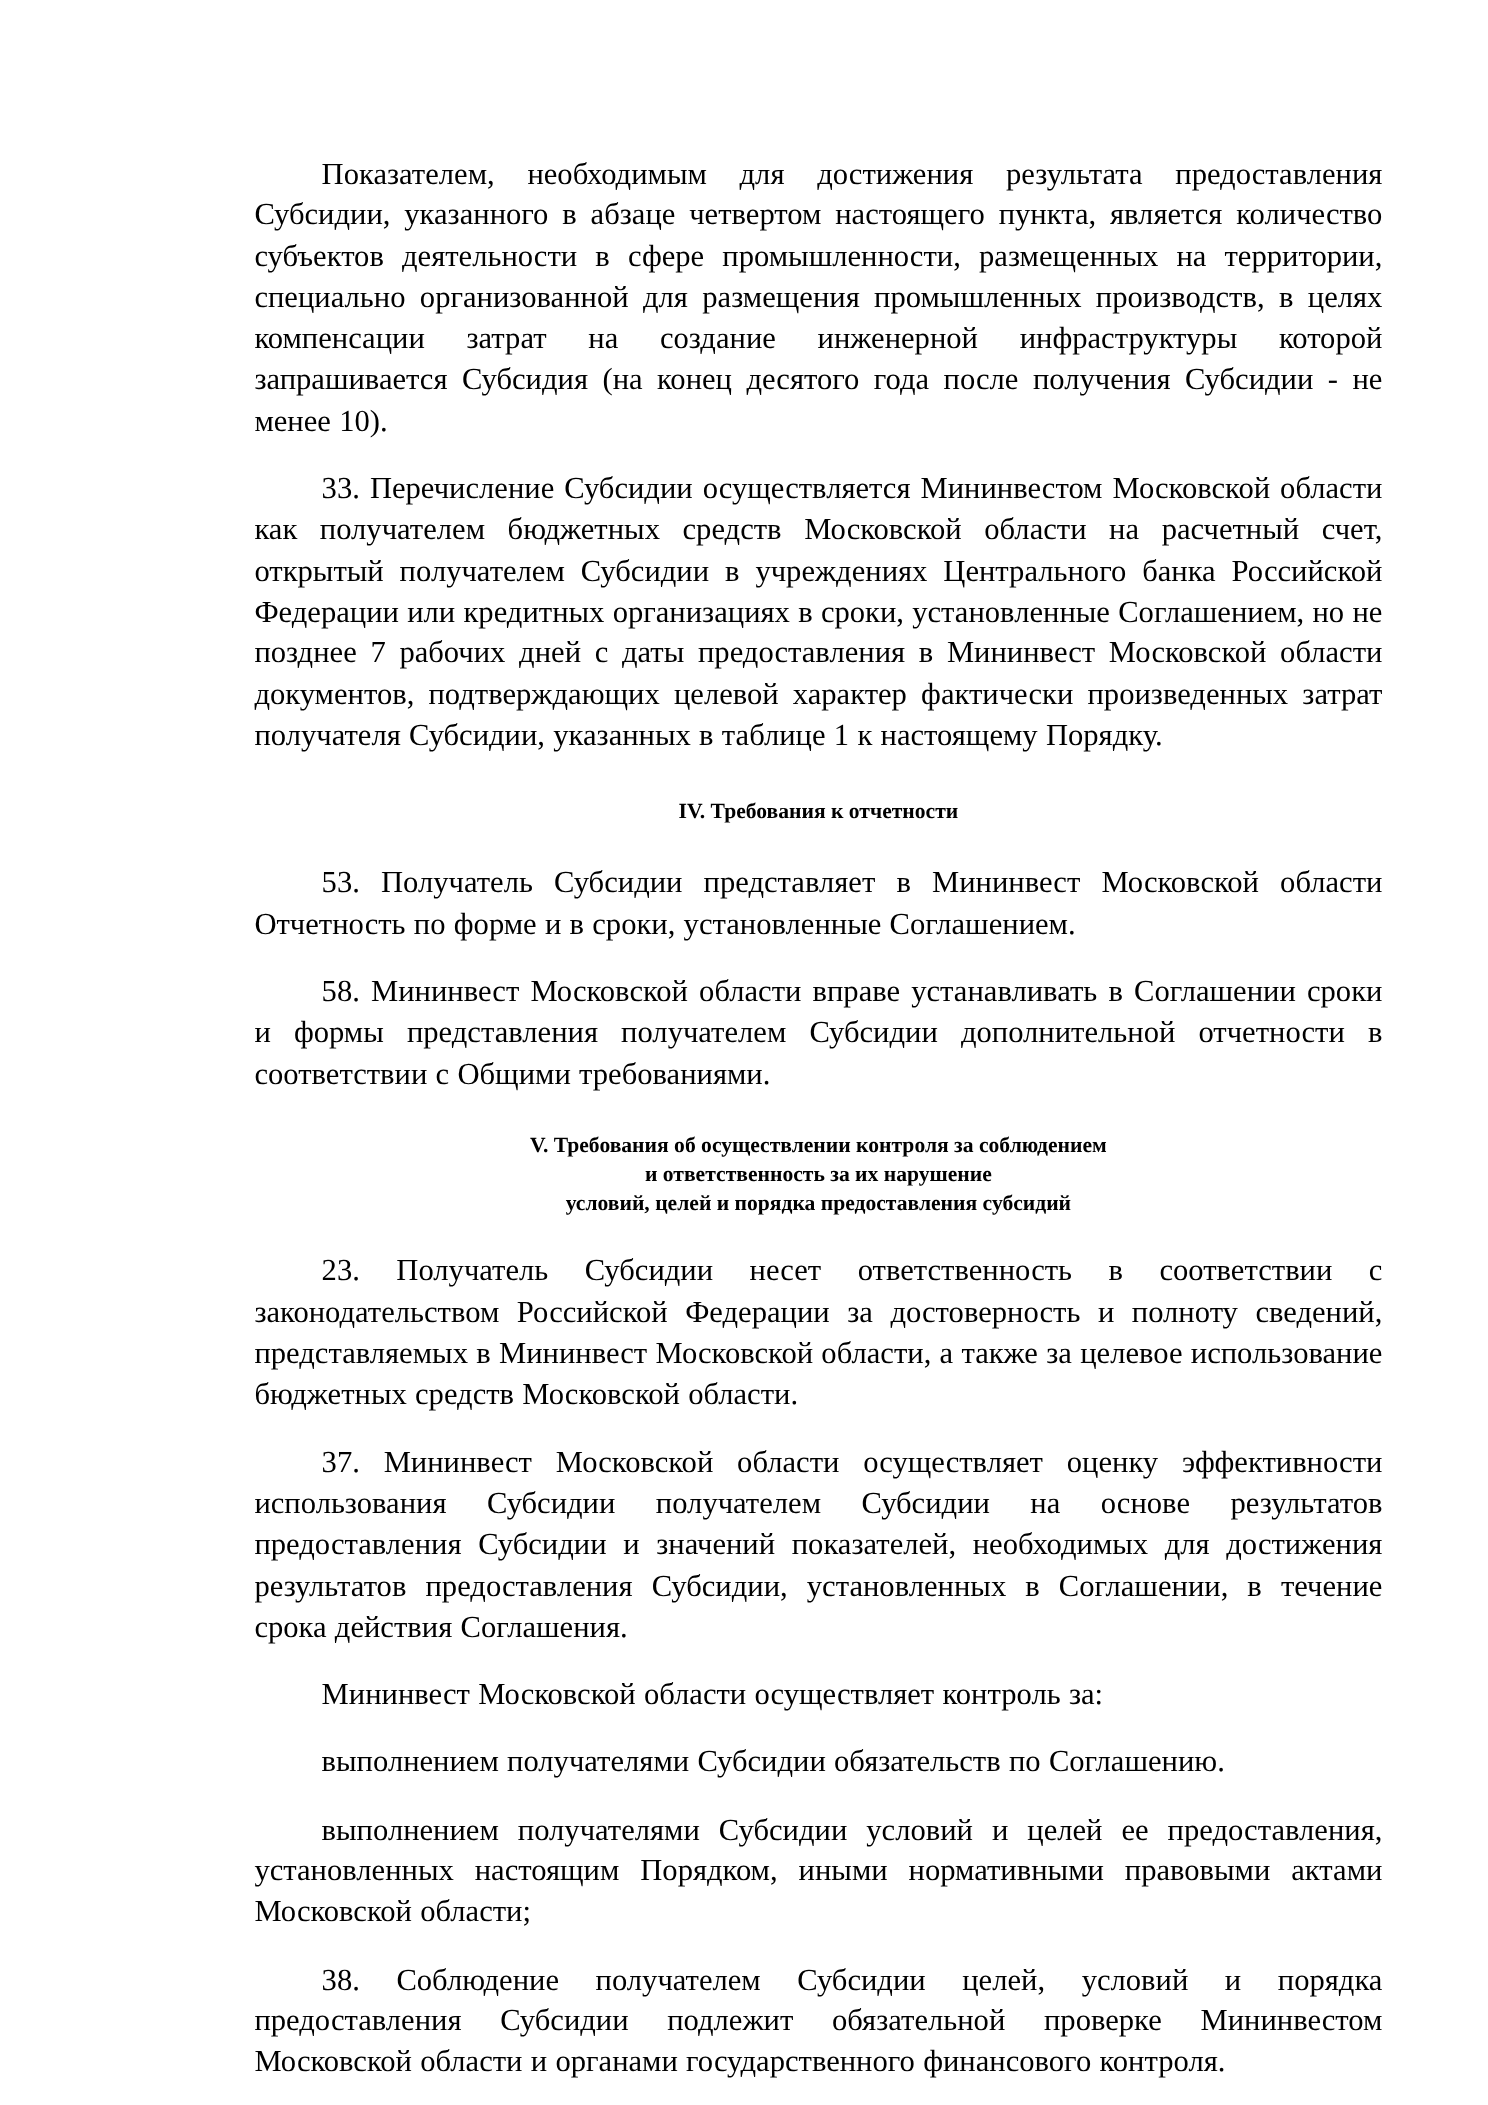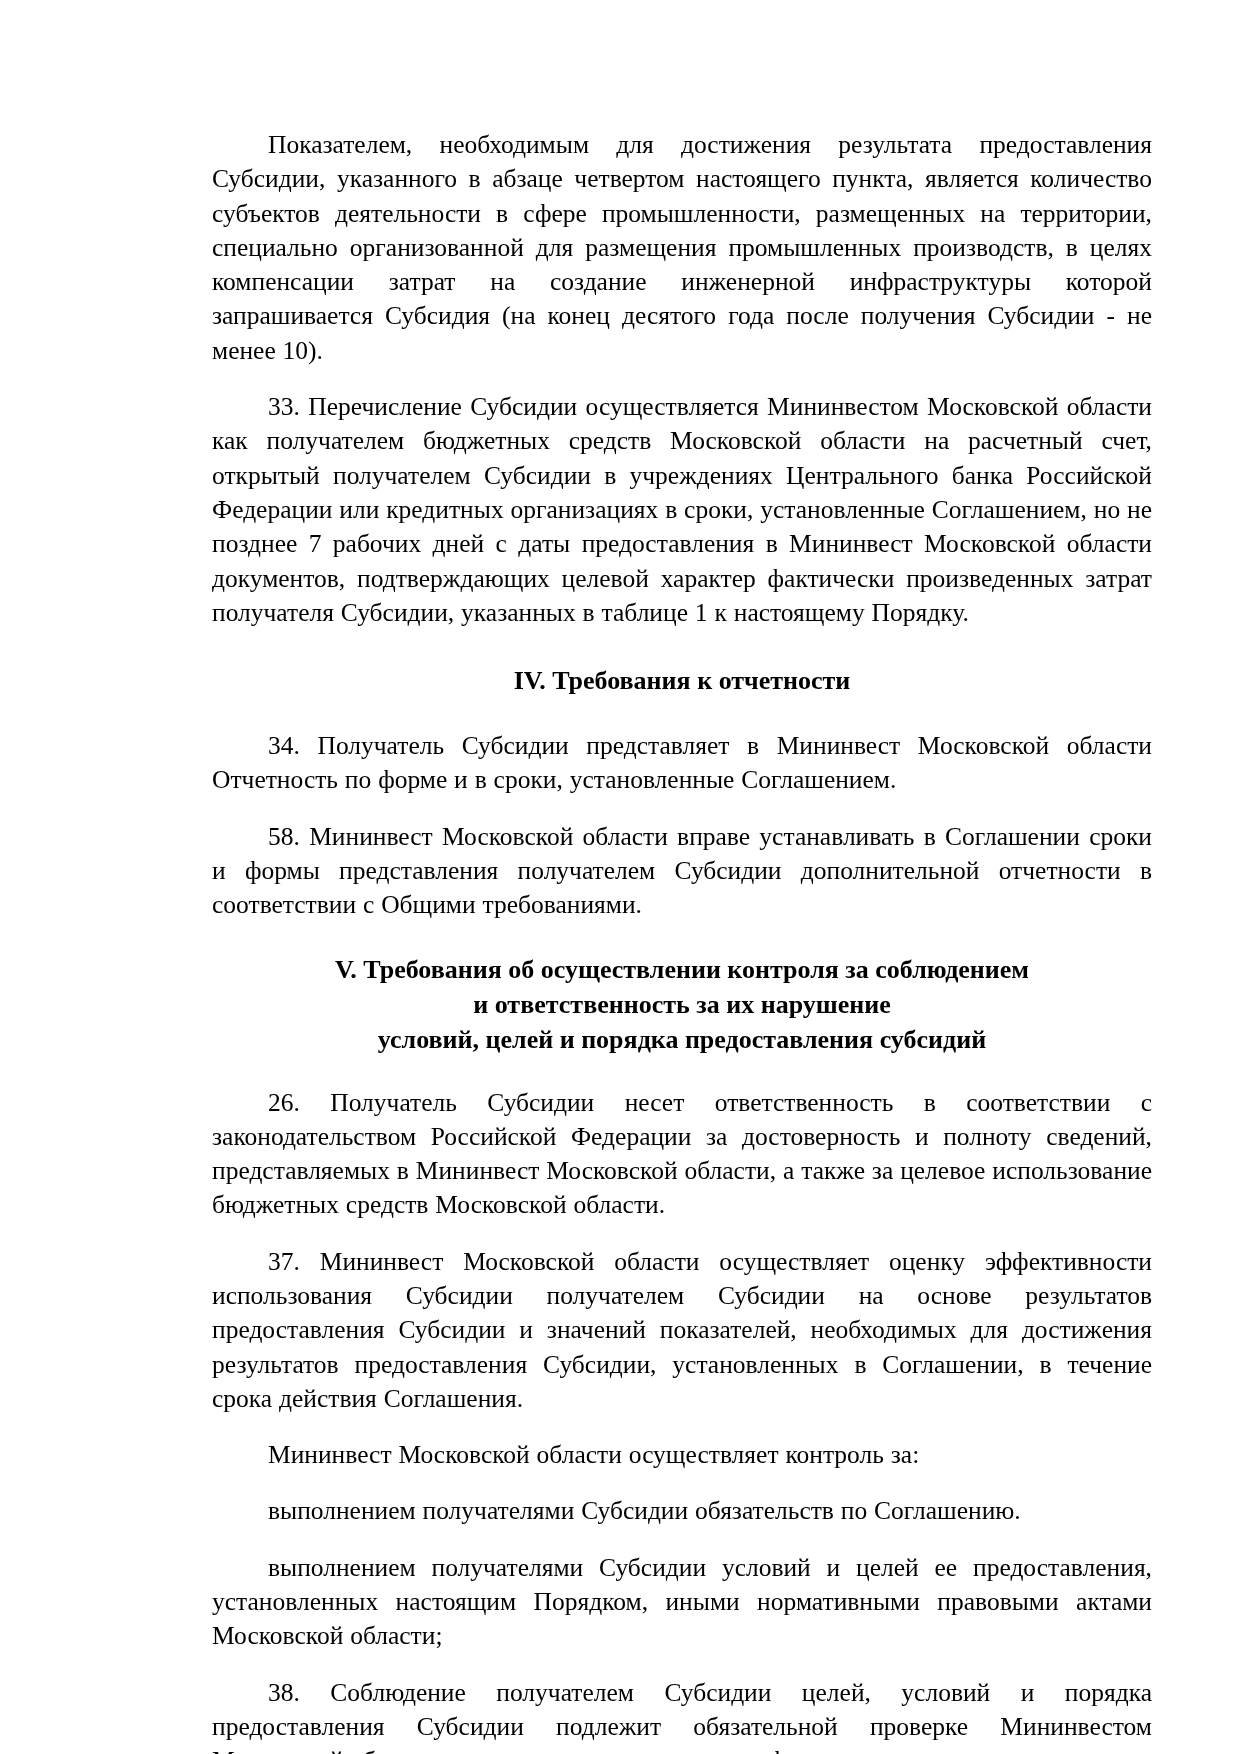--- a/index.html
+++ b/index.html
@@ -30,21 +30,21 @@
     font-size: 25.5px;
     line-height: 1.345;
     text-align: justify;
     text-indent: 56px;
     text-justify: inter-word;
     word-spacing: 0.02em;
     hyphens: none;
   }
   h2.heading {
     margin: 0;
-    font-size: 26px;
+    font-size: 18px;
     font-weight: bold;
     text-align: center;
     line-height: 1.345;
     text-indent: 0;
   }
   .heading-block {
     margin: 30px 0 28px 0;
   }
   .heading-block.single {
     margin: 34px 0 30px 0;
@@ -60,33 +60,33 @@
   <div class="doc-body">
 
     <p class="para">Показателем, необходимым для достижения результата предоставления Субсидии, указанного в абзаце четвертом настоящего пункта, является количество субъектов деятельности в сфере промышленности, размещенных на территории, специально организованной для размещения промышленных производств, в целях компенсации затрат на создание инженерной инфраструктуры которой запрашивается Субсидия (на конец десятого года после получения Субсидии - не менее 10).</p>
 
     <p class="para">33. Перечисление Субсидии осуществляется Мининвестом Московской области как получателем бюджетных средств Московской области на расчетный счет, открытый получателем Субсидии в учреждениях Центрального банка Российской Федерации или кредитных организациях в сроки, установленные Соглашением, но не позднее 7 рабочих дней с даты предоставления в Мининвест Московской области документов, подтверждающих целевой характер фактически произведенных затрат получателя Субсидии, указанных в таблице 1 к настоящему Порядку.</p>
 
     <div class="heading-block single">
       <h2 class="heading">IV. Требования к отчетности</h2>
     </div>
 
-    <p class="para">34. Получатель Субсидии представляет в Мининвест Московской области Отчетность по форме и в сроки, установленные Соглашением.</p>
+    <p class="para">53. Получатель Субсидии представляет в Мининвест Московской области Отчетность по форме и в сроки, установленные Соглашением.</p>
 
     <p class="para">58. Мининвест Московской области вправе устанавливать в Соглашении сроки и формы представления получателем Субсидии дополнительной отчетности в соответствии с Общими требованиями.</p>
 
     <div class="heading-block">
       <h2 class="heading">
         <span class="heading-line">V. Требования об осуществлении контроля за соблюдением</span>
         <span class="heading-line">и ответственность за их нарушение</span>
         <span class="heading-line">условий, целей и порядка предоставления субсидий</span>
       </h2>
     </div>
 
-    <p class="para">26. Получатель Субсидии несет ответственность в соответствии с законодательством Российской Федерации за достоверность и полноту сведений, представляемых в Мининвест Московской области, а также за целевое использование бюджетных средств Московской области.</p>
+    <p class="para">23. Получатель Субсидии несет ответственность в соответствии с законодательством Российской Федерации за достоверность и полноту сведений, представляемых в Мининвест Московской области, а также за целевое использование бюджетных средств Московской области.</p>
 
     <p class="para">37. Мининвест Московской области осуществляет оценку эффективности использования Субсидии получателем Субсидии на основе результатов предоставления Субсидии и значений показателей, необходимых для достижения результатов предоставления Субсидии, установленных в Соглашении, в течение срока действия Соглашения.</p>
 
     <p class="para">Мининвест Московской области осуществляет контроль за:</p>
 
     <p class="para">выполнением получателями Субсидии обязательств по Соглашению.</p>
 
     <p class="para">выполнением получателями Субсидии условий и целей ее предоставления, установленных настоящим Порядком, иными нормативными правовыми актами Московской области;</p>
 
     <p class="para">38. Соблюдение получателем Субсидии целей, условий и порядка предоставления Субсидии подлежит обязательной проверке Мининвестом Московской области и органами государственного финансового контроля.</p>

